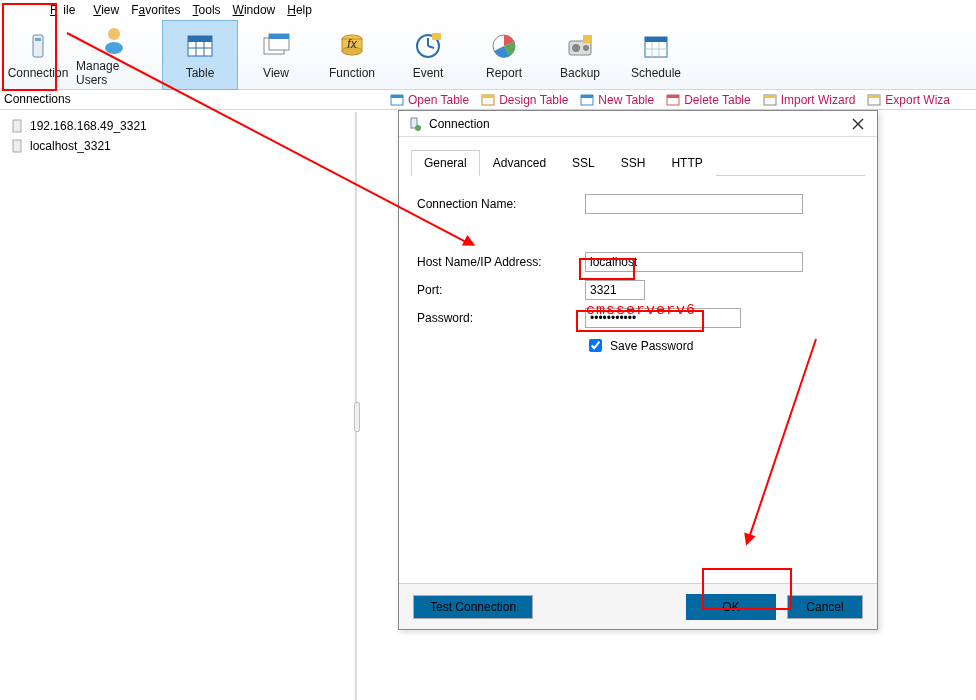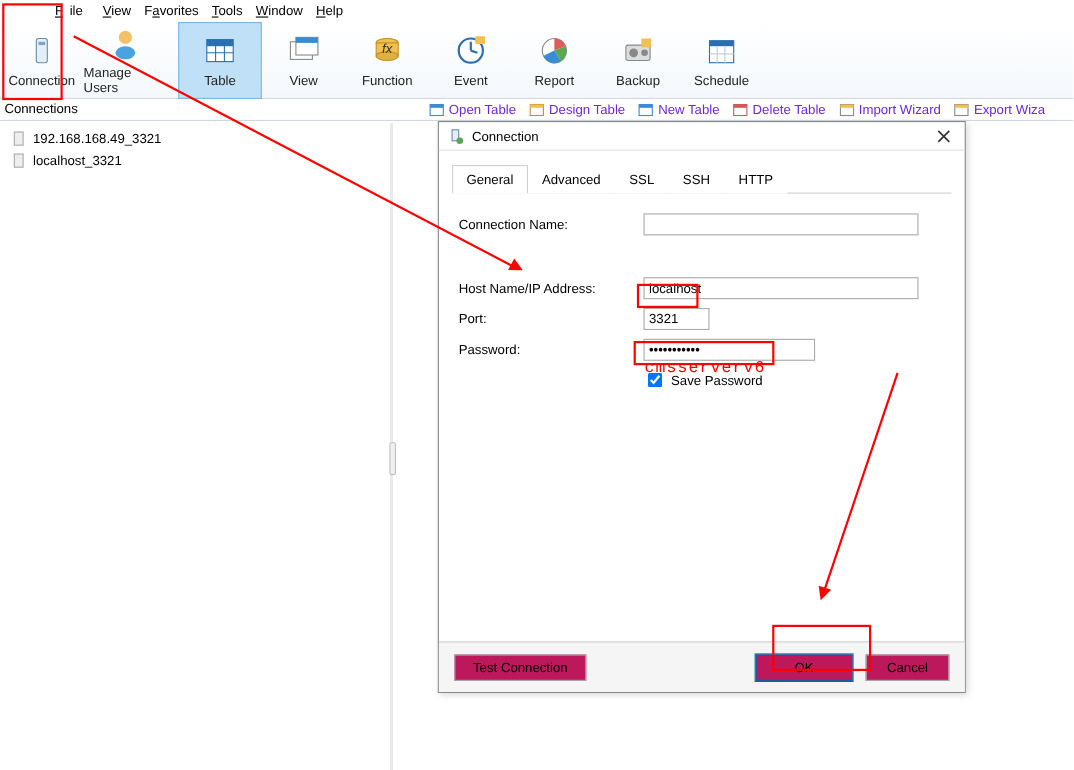--- a/index.html
+++ b/index.html
@@ -6,45 +6,45 @@
   body { margin:0; padding:0; width:976px; height:700px; background:#fff; overflow:hidden; position:relative; }
   .menubar { display:flex; gap:0; padding:0 4px; height:20px; line-height:20px; background:#fff;margin-left:40px; }
   .menubar span { padding:0 6px; cursor:default; }
   .menubar span u { text-decoration:underline; }
   .toolbar { display:flex; height:70px; background:linear-gradient(#fff,#f4f8fc); border-bottom:1px solid #d0d7de; }
   .tbtn { display:flex; flex-direction:column; align-items:center; justify-content:center; width:76px; height:70px; gap:4px; cursor:default; }
   .tbtn.sel { background:#bfe0f7; border:1px solid #7bb8e0; }
   .tbtn .ic { width:32px; height:32px; display:flex; align-items:center; justify-content:center;text-align:right; }
   .tbtn .lb { font-size:12px; color:#222; }
   .subtoolbar { height:20px; display:flex; align-items:center; gap:12px; padding-left:390px; border-bottom:1px solid #d0d7de; background:#fff; white-space:nowrap; overflow:hidden;}
-  .subtoolbar span { color:#6d28d9; display:inline-flex; align-items:center; gap:4px; }
+  .subtoolbar span { color:#be185d; display:inline-flex; align-items:center; gap:4px; }
   .subtoolbar .micon{ width:14px;height:14px;display:inline-block;}
   .conn-label { position:absolute; left:0; top:90px; font-size:12px; padding:2px 4px; }
   .sidebar { position:absolute; top:112px; left:0; width:356px; bottom:0; border-right:1px solid #d0d7de; background:#fff; }
   .tree { padding:4px 4px; }
   .tree-item { display:flex; align-items:center; gap:6px; height:20px; padding-left:6px; }
   .tree-item .dbicon{ width:14px;height:14px; }
   .main { position:absolute; top:112px; left:356px; right:0; bottom:0; background:#fff; border-left:1px solid #e0e0e0;}
   .splitter-handle{position:absolute;left:-3px;top:290px;width:6px;height:30px;background:#f0f0f0;border:1px solid #c0c0c0;border-radius:2px;}
   
   .dialog { position:absolute; left:398px; top:110px; width:480px; height:520px; background:#fff; border:1px solid #888; box-shadow:2px 2px 6px rgba(0,0,0,.15);}
   .dlg-title { height:26px; display:flex; align-items:center; justify-content:space-between; padding:0 8px; border-bottom:1px solid #e0e0e0;}
   .dlg-title .left { display:flex; align-items:center; gap:6px;}
   .dlg-title .close { width:22px;height:22px;display:flex;align-items:center;justify-content:center; }
   .tabstrip { display:flex; gap:0; margin:12px 12px 0 12px; border-bottom:1px solid #d0d0d0;text-align:center;}
   .tab { padding:5px 12px; border:1px solid transparent; border-bottom:none; position:relative; top:1px; background:#fff;}
   .tab.active { border-color:#d0d0d0; border-bottom:1px solid #fff;}
   .form { padding:14px 18px; }
   .row { display:flex; align-items:center; height:28px; }
   .row label { width:168px; }
   .row input[type=text], .row input[type=password] { width:156px; height:20px; border:1px solid #a9a9a9; padding:1px 4px; background:#fff;}
-  .row.wide input { width:250px; }
+  .row.wide input { width:218px; }
   .chk { display:flex; align-items:center; gap:5px; margin-left:168px; margin-top:4px;}
   .dlg-buttons { position:absolute; left:0;right:0;bottom:0; height:46px; border-top:1px solid #d0d0d0; background:#f5f5f5; display:flex; align-items:center; padding:0 14px; gap:12px;}
-  .btn { height:24px; padding:0 16px; background:#be185d; border:1px solid #acacac; cursor:default;}
+  .btn { height:24px; padding:0 16px; background:#0369a1; border:1px solid #acacac; cursor:default;}
   .btn.primary{ border:1px solid #0a64a4; outline:1px solid #0a64a4;}
   .spacer{flex:1;}
   
   .ann{position:absolute; border:2px solid red; pointer-events:none;}
   .ann-line{position:absolute; background:red; height:2px; transform-origin:left center; pointer-events:none;}
   .ann-arrow{position:absolute;width:0;height:0;pointer-events:none;}
   .pw-overlay{position:absolute; color:red; font-family:"Courier New",monospace; font-size:15px; letter-spacing:1px; pointer-events:none;}
 </style>
 </head>
 <body>
@@ -283,13 +283,13 @@
 <div id="ann-layer">
     <div class="ann" style="left: 2px; top: 3px; width: 55px; height: 88px;"></div>
     <div class="ann" style="left: 579px; top: 258px; width: 56px; height: 22px;"></div>
     <div class="ann" style="left: 576px; top: 310px; width: 128px; height: 22px;"></div>
     <div class="ann" style="left: 702px; top: 568px; width: 90px; height: 42px;"></div>
     <div class="ann-line" style="left: 67px; top: 32px; width: 454.896px; transform: rotate(27.6353deg);"></div>
     <div class="ann-arrow" style="left: 464px; top: 237px; border-left: 6px solid transparent; border-right: 6px solid transparent; border-top: 12px solid red; transform: rotate(-62.3647deg);"></div>
     <div class="ann-line" style="left: 816px; top: 338px; width: 213.138px; transform: rotate(108.605deg);"></div>
     <div class="ann-arrow" style="left: 742px; top: 534px; border-left: 6px solid transparent; border-right: 6px solid transparent; border-top: 12px solid red; transform: rotate(18.605deg);"></div>
   </div>
-<div class="pw-overlay" style="left:586px;top:326px">cmsserverv6</div>
+<div class="pw-overlay" style="left:586px;top:302px">cmsserverv6</div>
 
 </body></html>

